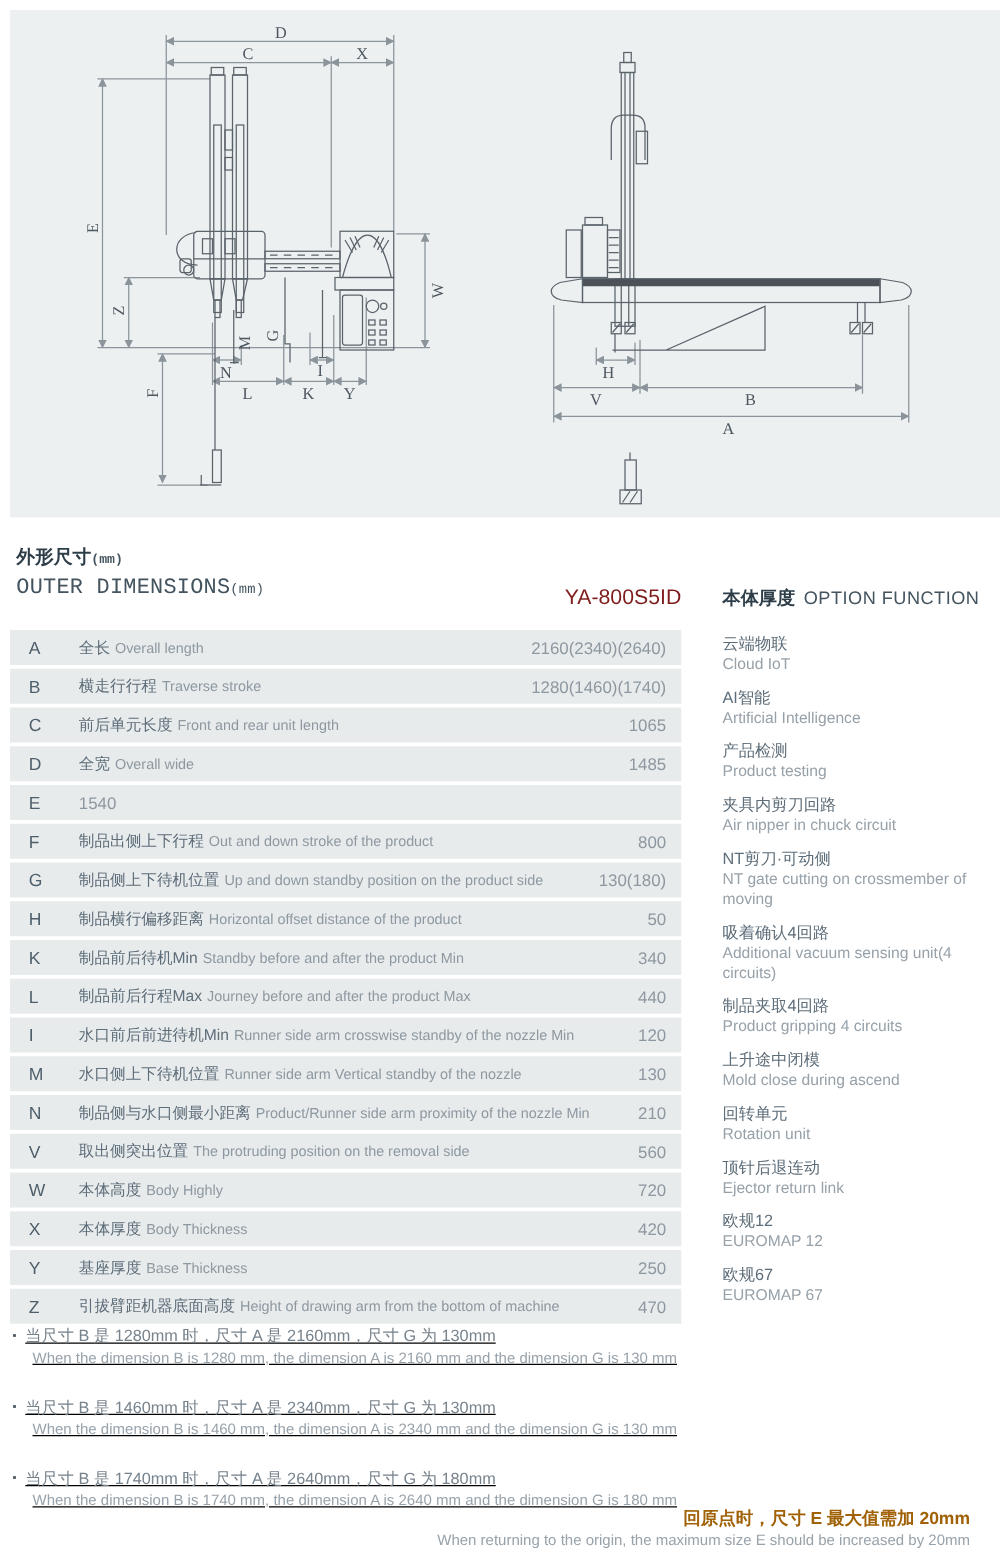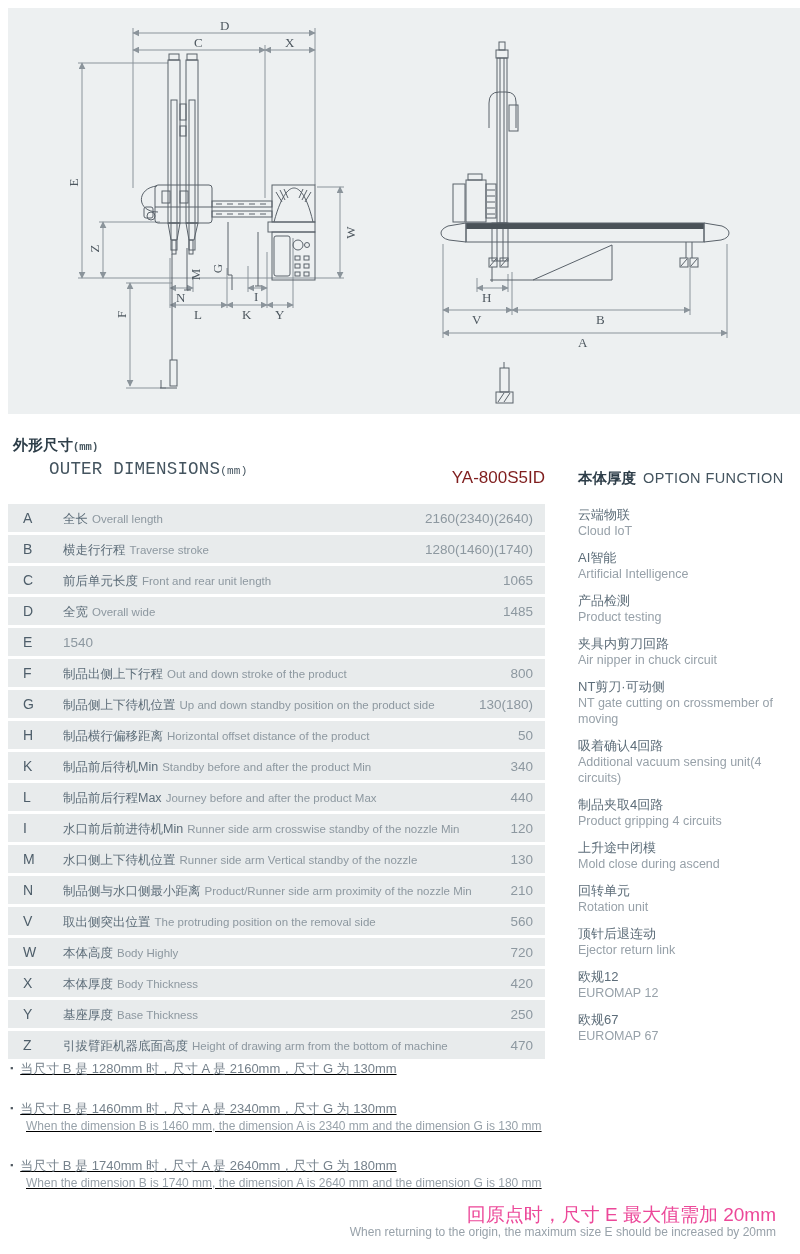--- a/index.html
+++ b/index.html
@@ -13,21 +13,21 @@
   .panel svg{position:absolute;left:0;top:0;}
   .dim-letter{
     position:absolute;font-family:"Liberation Serif","DejaVu Serif",serif;
     font-size:13px;color:#4d575f;line-height:13px;white-space:nowrap;
   }
   .dim-letter.rot{transform:rotate(-90deg);transform-origin:center;}
   
   .header-title{position:absolute;left:13px;top:437px;font-family:Liberation Mono, monospace;}
   .title-zh{font-size:15px;font-weight:bold;color:#2e3e49;line-height:20px;}
   .title-zh .unit{font-size:10.5px;font-weight:bold;color:#46565f;}
-  .title-en{font-size:17.5px;color:#44545f;line-height:24px;letter-spacing:0.2px;margin-left:36px;}
+  .title-en{font-size:17.5px;color:#44545f;line-height:24px;letter-spacing:0.2px;}
   .title-en .unit{font-size:11px;}
   .model{position:absolute;left:300px;top:468px;width:245px;text-align:right;
     font-size:17px;color:#7f1d1d;}
   .opt-header{position:absolute;left:578px;top:469px;white-space:nowrap;}
   .opt-header .oh-zh{font-size:14.5px;font-weight:bold;color:#2e3e49;}
   .opt-header .oh-en{font-size:14.5px;color:#44545f;margin-left:7px;letter-spacing:0.4px;}
   
   .dim-table{position:absolute;left:8px;top:504px;width:537px;}
   .dim-row{display:flex;align-items:center;height:28px;margin-bottom:3px;background:#e8ebec;}
   .dim-key{width:40px;padding-left:15px;font-size:14px;color:#4e5e6a;flex:none;}
@@ -41,21 +41,21 @@
   .opt-zh{font-size:13px;color:#5d6d79;line-height:17px;}
   .opt-en{font-size:12.5px;color:#97a1a9;line-height:16px;}
   
   .footnotes{position:absolute;left:10px;top:1059px;text-decoration:underline;}
   .fn-item{margin-bottom:21px;}
   .fn-zh{font-size:13px;color:#76828c;line-height:19px;}
   .fn-bullet{display:inline-block;font-size:9px;color:#4d575f;margin-right:7px;vertical-align:2px;}
   .fn-en{font-size:12px;color:#98a2aa;line-height:17px;padding-left:16px;}
   
   .origin-note{position:absolute;right:24px;top:1205px;text-align:right;}
-  .on-zh{font-size:19px;color:#ec4899;line-height:19px;}
+  .on-zh{font-size:14px;color:#a16207;line-height:19px;font-weight:bold;}
   .on-en{font-size:12px;color:#98a2aa;line-height:17px;}
 </style>
 </head>
 <body>
 
 <div class="page">
 
   <div class="panel" id="panel">
     <svg width="792" height="406" viewBox="0 0 792 406">
       <defs>
@@ -379,20 +379,21 @@
         <div class="opt-en">EUROMAP 12</div>
       </div>
       <div class="opt-item">
         <div class="opt-zh">欧规67</div>
         <div class="opt-en">EUROMAP 67</div>
       </div>
     </div>
   <div class="footnotes" id="footnotes">
       <div class="fn-item">
         <div class="fn-zh"><span class="fn-bullet">▪</span><span>当尺寸 B 是 1280mm 时，尺寸 A 是 2160mm，尺寸 G 为 130mm</span></div>
+        <div class="fn-en">When the dimension B is 1280 mm, the dimension A is 2160 mm and the dimension G is 130 mm</div>
       </div>
       <div class="fn-item">
         <div class="fn-zh"><span class="fn-bullet">▪</span><span>当尺寸 B 是 1460mm 时，尺寸 A 是 2340mm，尺寸 G 为 130mm</span></div>
         <div class="fn-en">When the dimension B is 1460 mm, the dimension A is 2340 mm and the dimension G is 130 mm</div>
       </div>
       <div class="fn-item">
         <div class="fn-zh"><span class="fn-bullet">▪</span><span>当尺寸 B 是 1740mm 时，尺寸 A 是 2640mm，尺寸 G 为 180mm</span></div>
         <div class="fn-en">When the dimension B is 1740 mm, the dimension A is 2640 mm and the dimension G is 180 mm</div>
       </div>
     </div>

